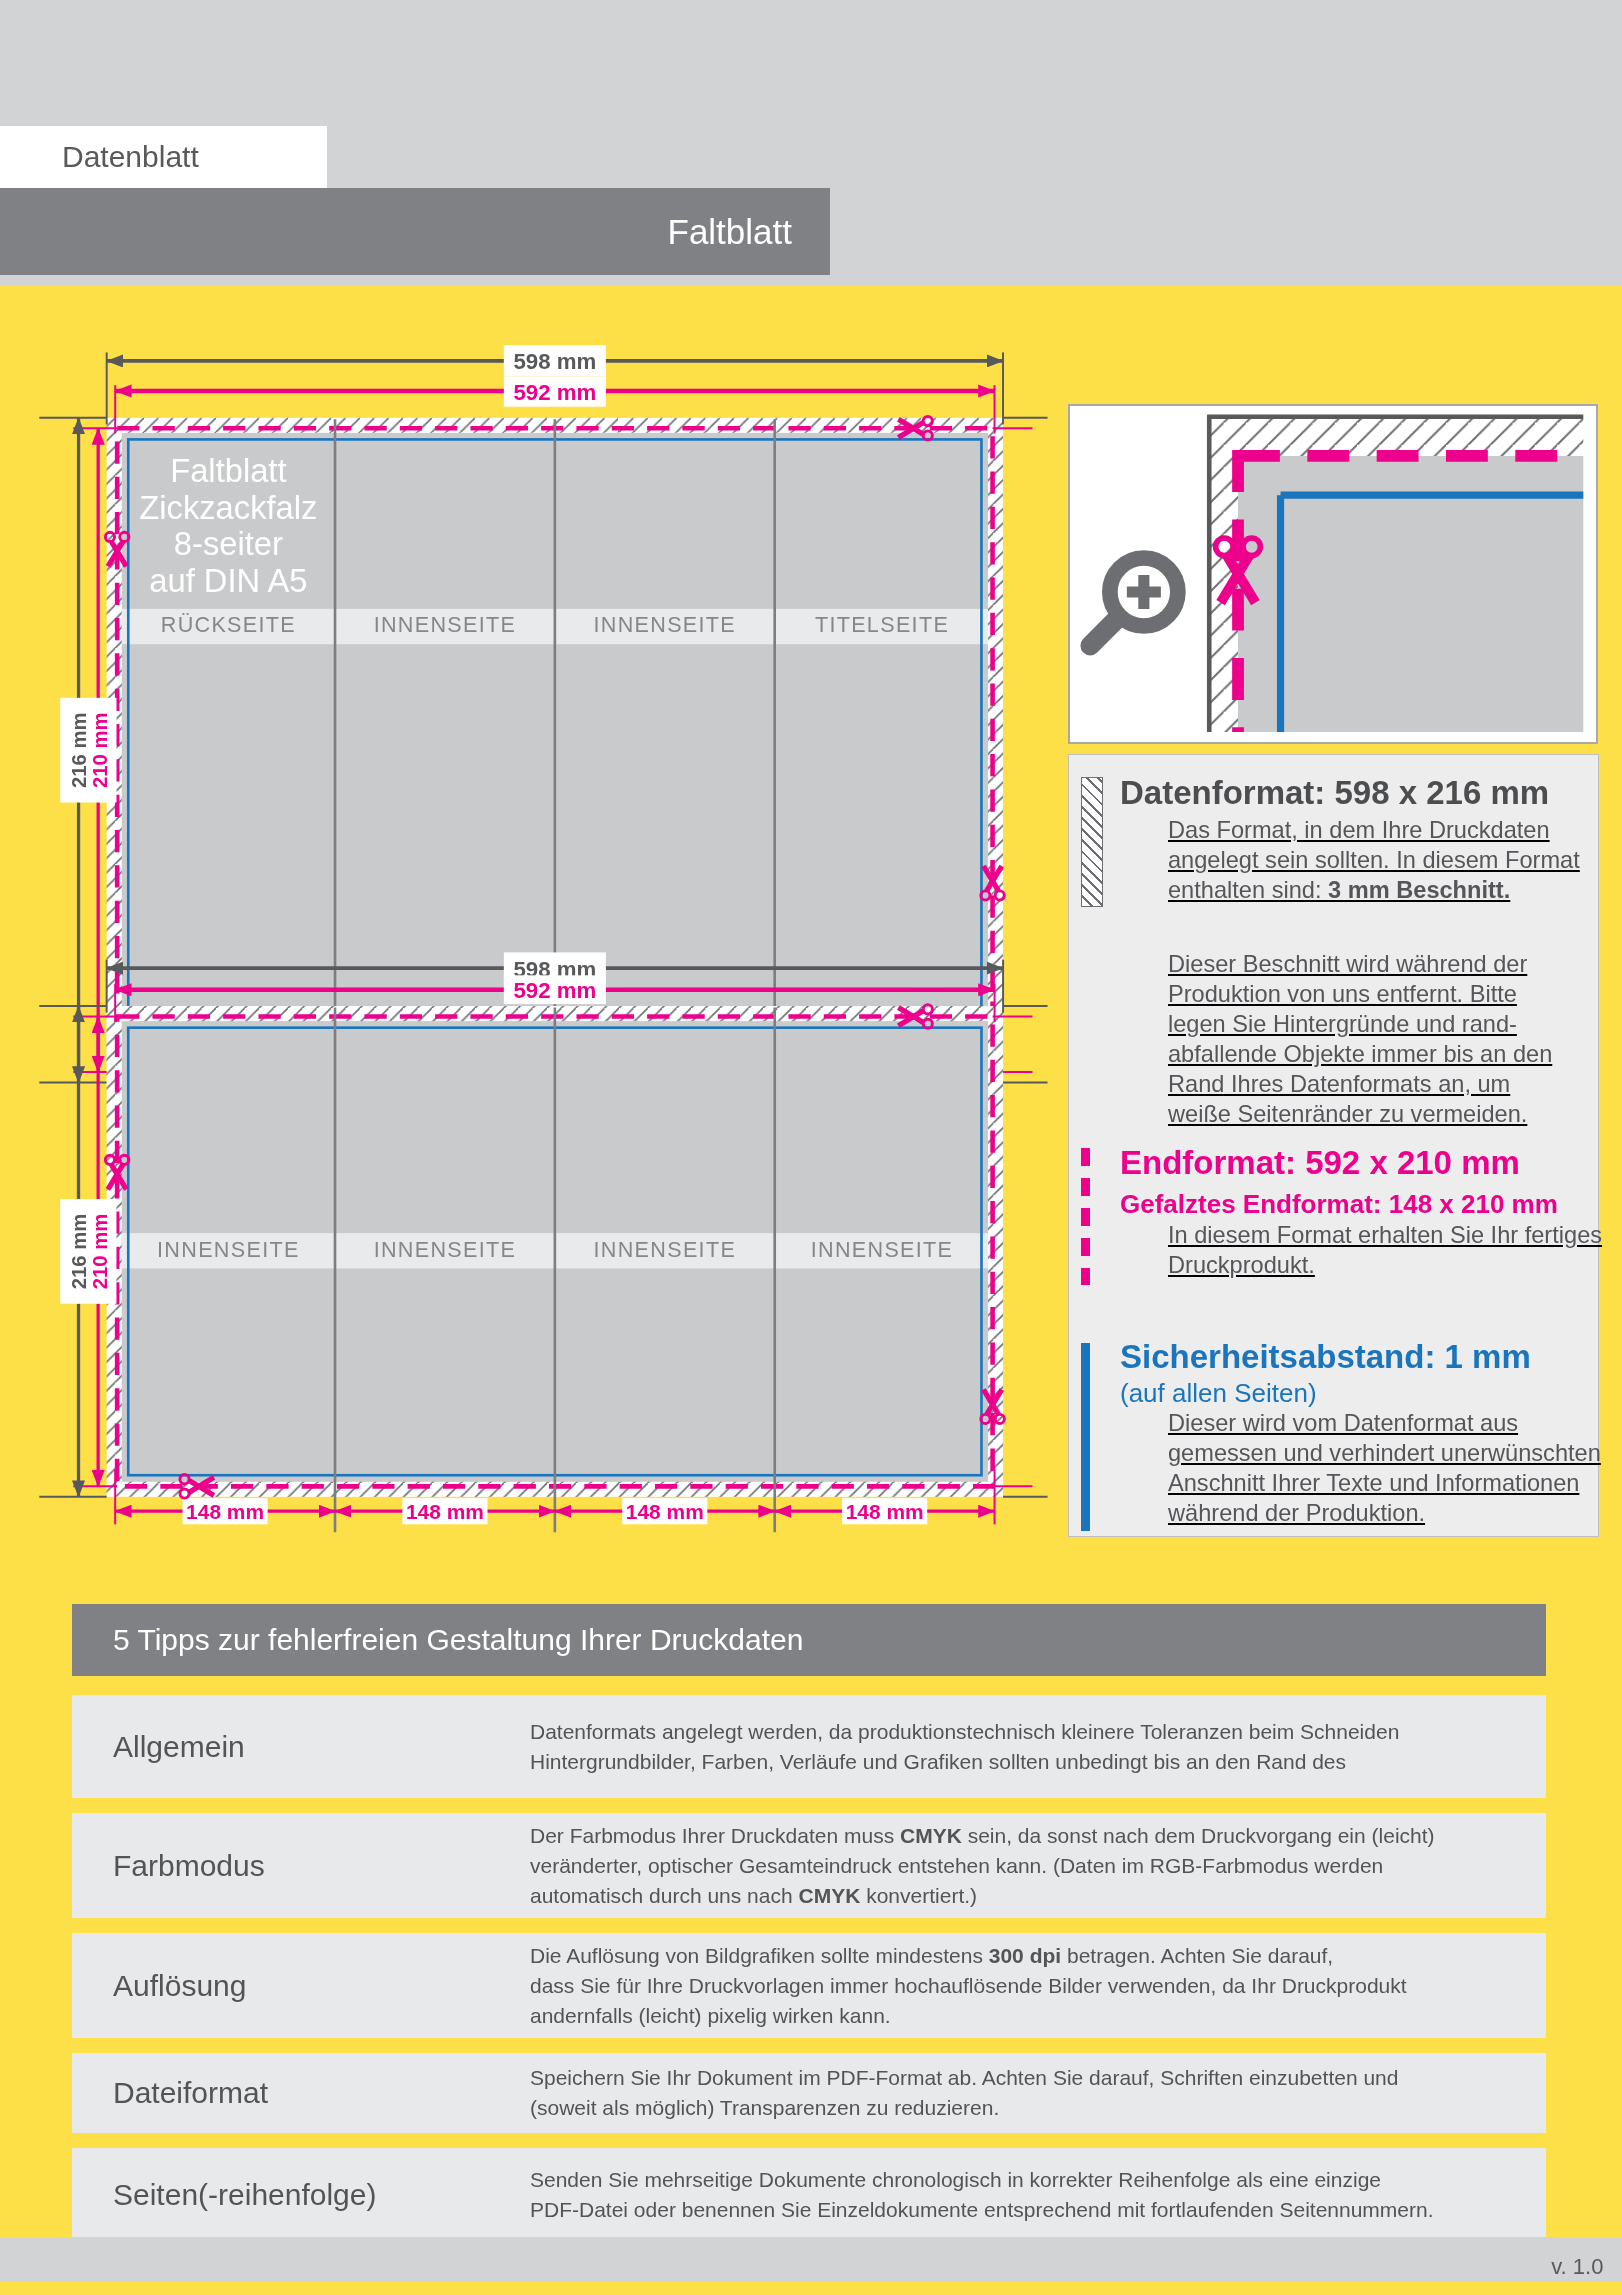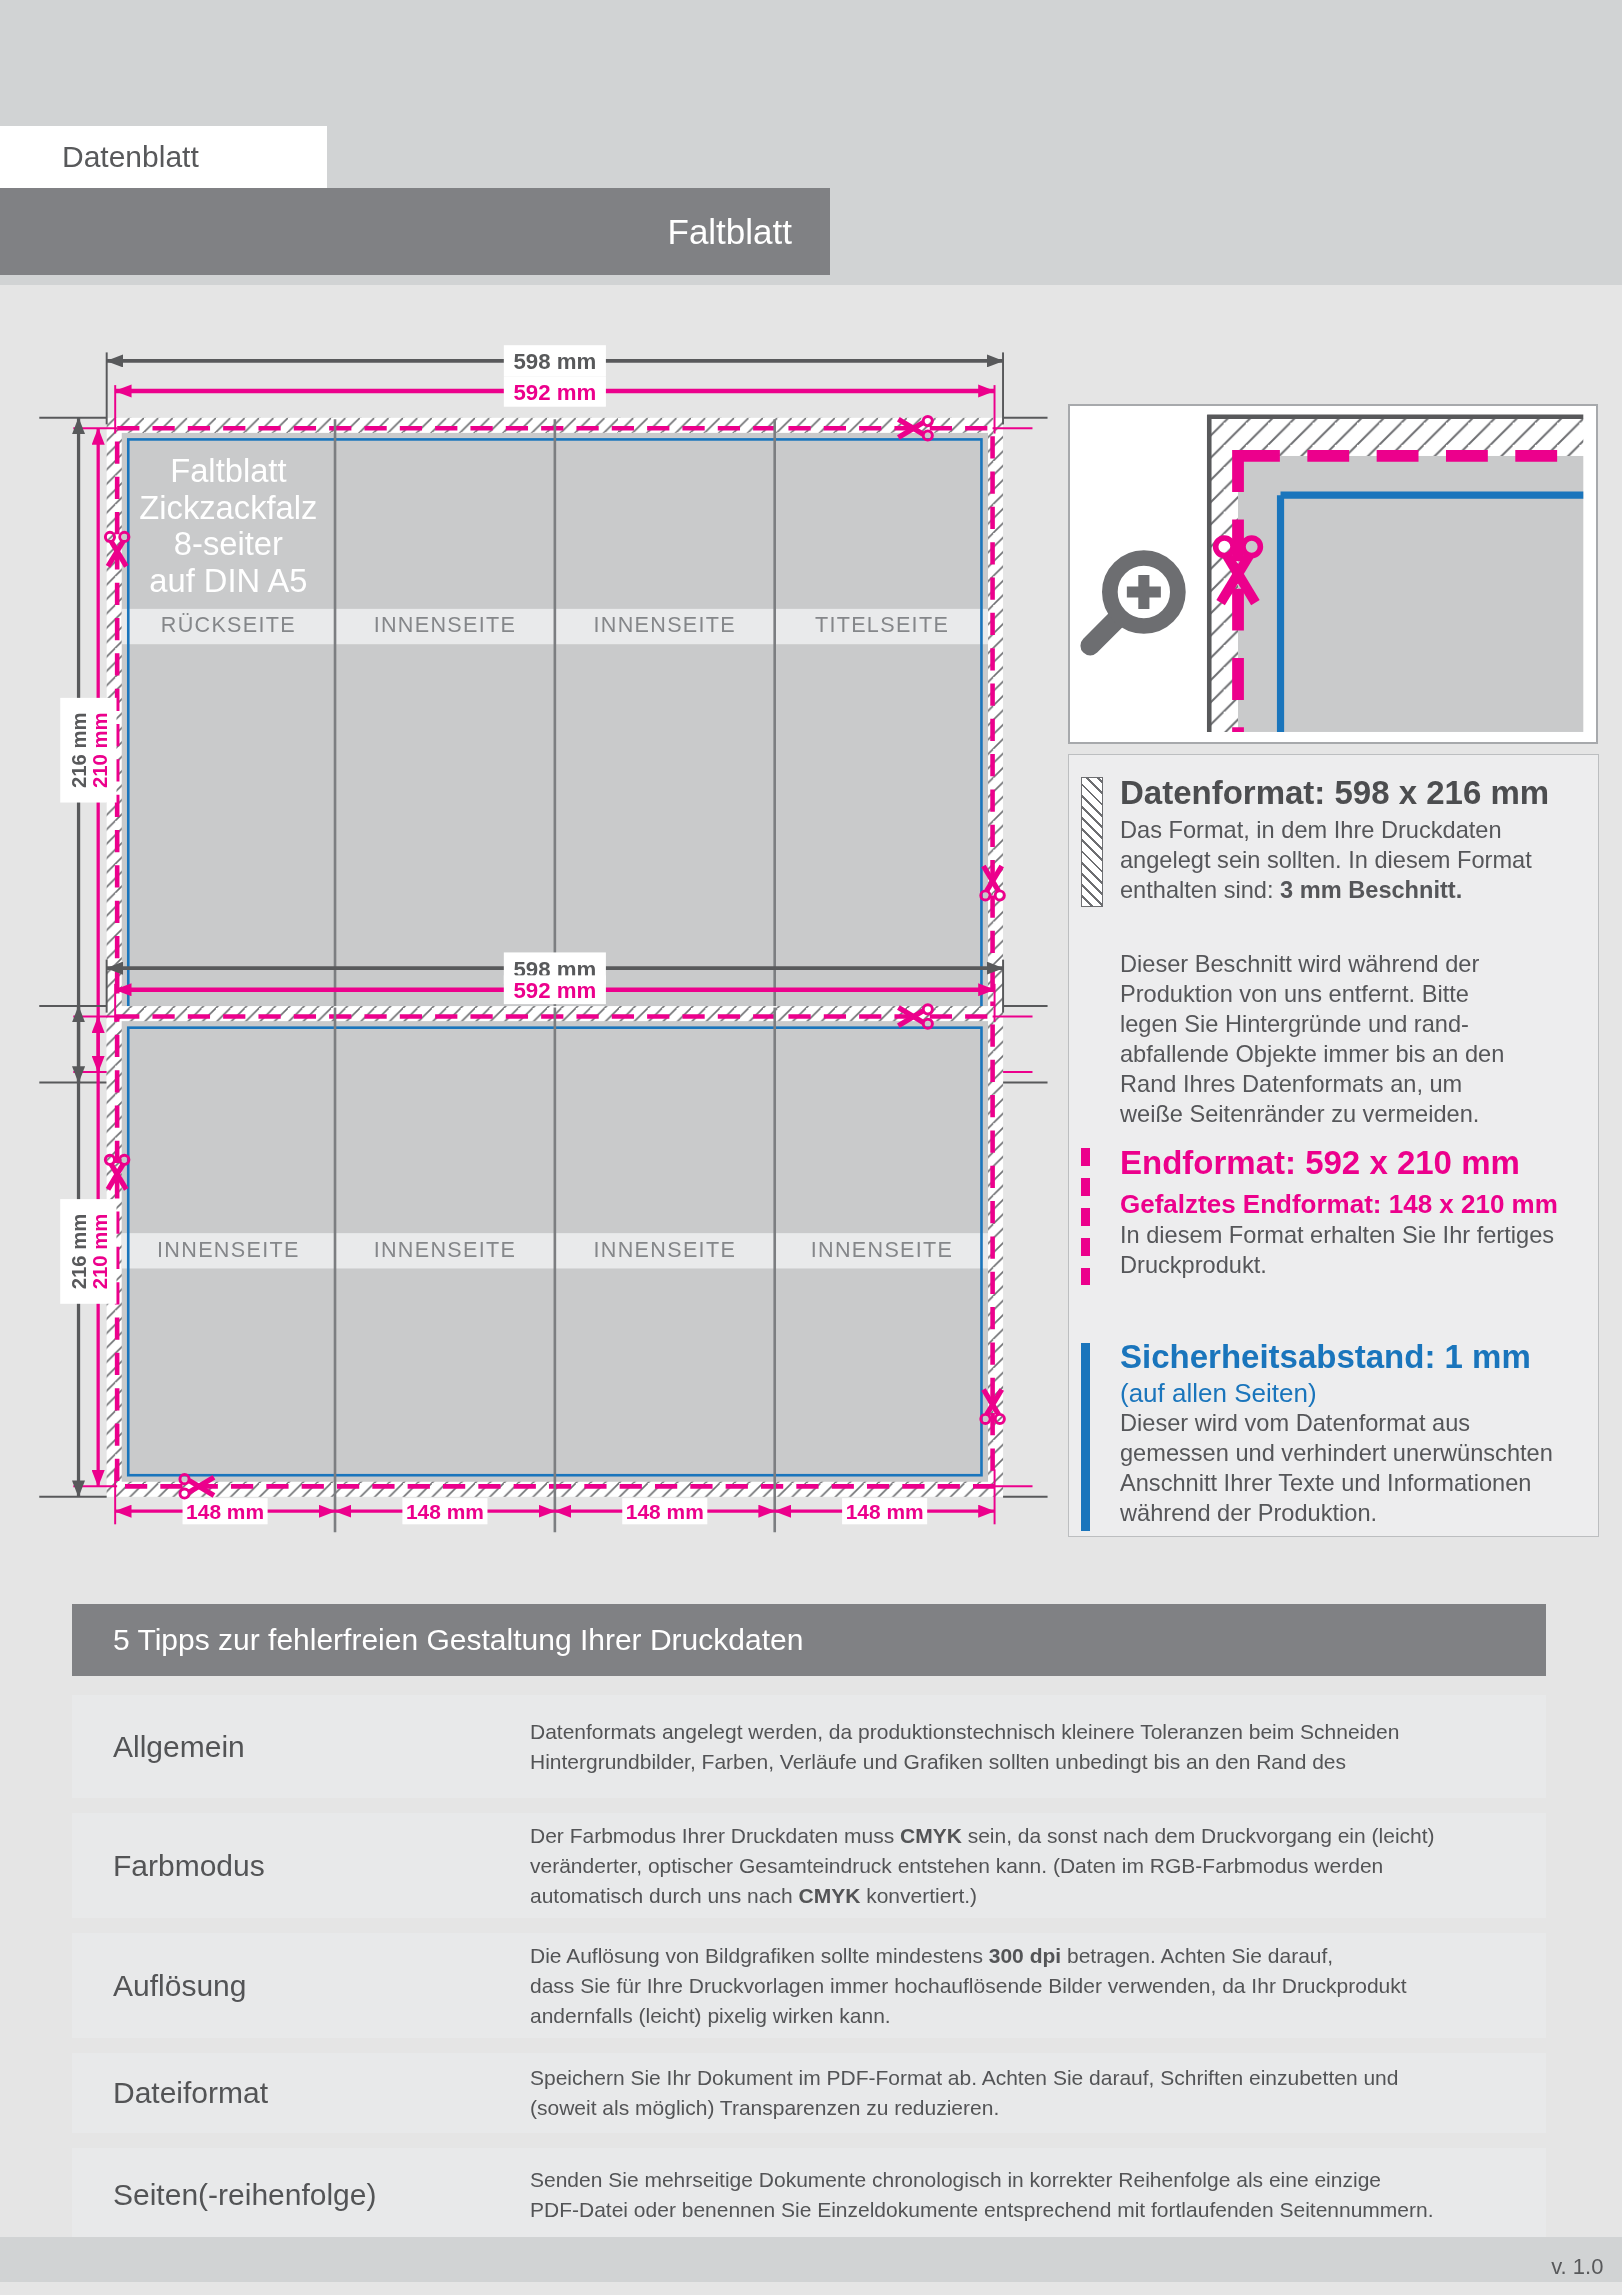--- a/index.html
+++ b/index.html
@@ -1,31 +1,31 @@
 <!DOCTYPE html>
 <html style="font-size:10.5px"><head>
 <meta charset="utf-8">
 <style>
   html,body{margin:0;padding:0;background:#fff;}
-  #page{position:relative;width:1623px;height:2295px;background:#e5e5e5;overflow:hidden;
+  #page{position:relative;width:1623px;height:2295px;background:#fde047;overflow:hidden;
         font-family:"Liberation Sans", sans-serif;}
   .abs{position:absolute;}
   
   #band{left:0;top:0;width:1623px;height:285px;background:#d1d3d4;}
   #tab{left:0;top:126px;width:327px;height:62px;background:#ffffff;}
   #tab .t{position:absolute;left:62px;top:0;line-height:62px;font-size:30px;color:#58595b;}
   #bar{left:0;top:188px;width:830px;height:87px;background:#808184;}
   #bar .t{position:absolute;right:38px;top:0;line-height:87px;font-size:35px;color:#ffffff;}
   
   #detailbox{left:1068px;top:404px;width:526px;height:336px;background:#ffffff;border:2.6px solid #a7a9ac;}
   #infobox{left:1068px;top:754px;width:529px;height:781px;background:#ededee;border:1.3px solid #bcbec0;}
   .lg-head{position:absolute;left:1120px;font-weight:bold;font-size:33px;}
   .lg-sub{position:absolute;left:1120px;font-size:26px;}
   .lg-line{font-size:23.6px;line-height:30px;color:#555659;}
-  .lg-block{position:absolute;left:1120px;}
+  .lg-block{position:absolute;left:1168px;text-decoration:underline;}
   .icon-strip{position:absolute;left:1081px;}
   #ic-daten{top:777px;width:19.6px;height:128px;background:
      repeating-linear-gradient(45deg,#ffffff 0 5.9px,#6d6e71 5.9px 7.9px);border:1.3px solid #6d6e71;}
   #ic-end{top:1148px;width:8.5px;height:137px;background:
      repeating-linear-gradient(180deg,#ec008c 0 17.7px,#ededee 17.7px 30px);}
   #ic-sich{top:1343px;width:8.5px;height:188px;background:#1a75bc;}
   
   #tipbar{left:72px;top:1604px;width:1474px;height:72px;background:#808184;}
   #tipbar .t{position:absolute;left:41px;top:0;line-height:72px;font-size:30px;color:#ffffff;}
   .tip-row{position:absolute;left:72px;width:1474px;background:#e8e9ea;}

